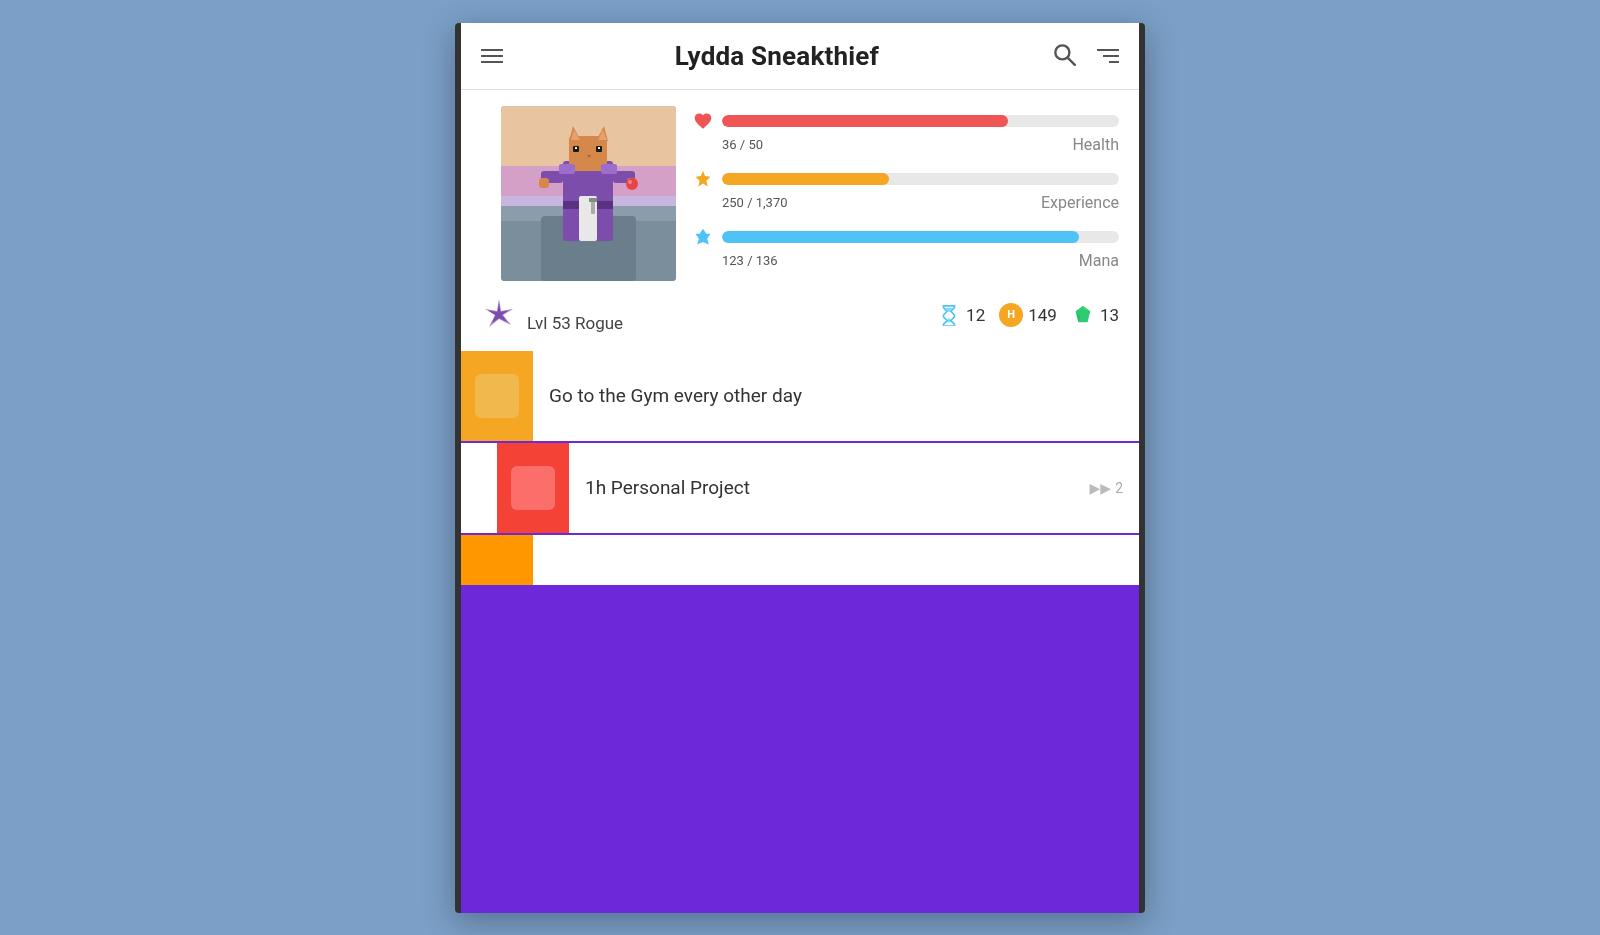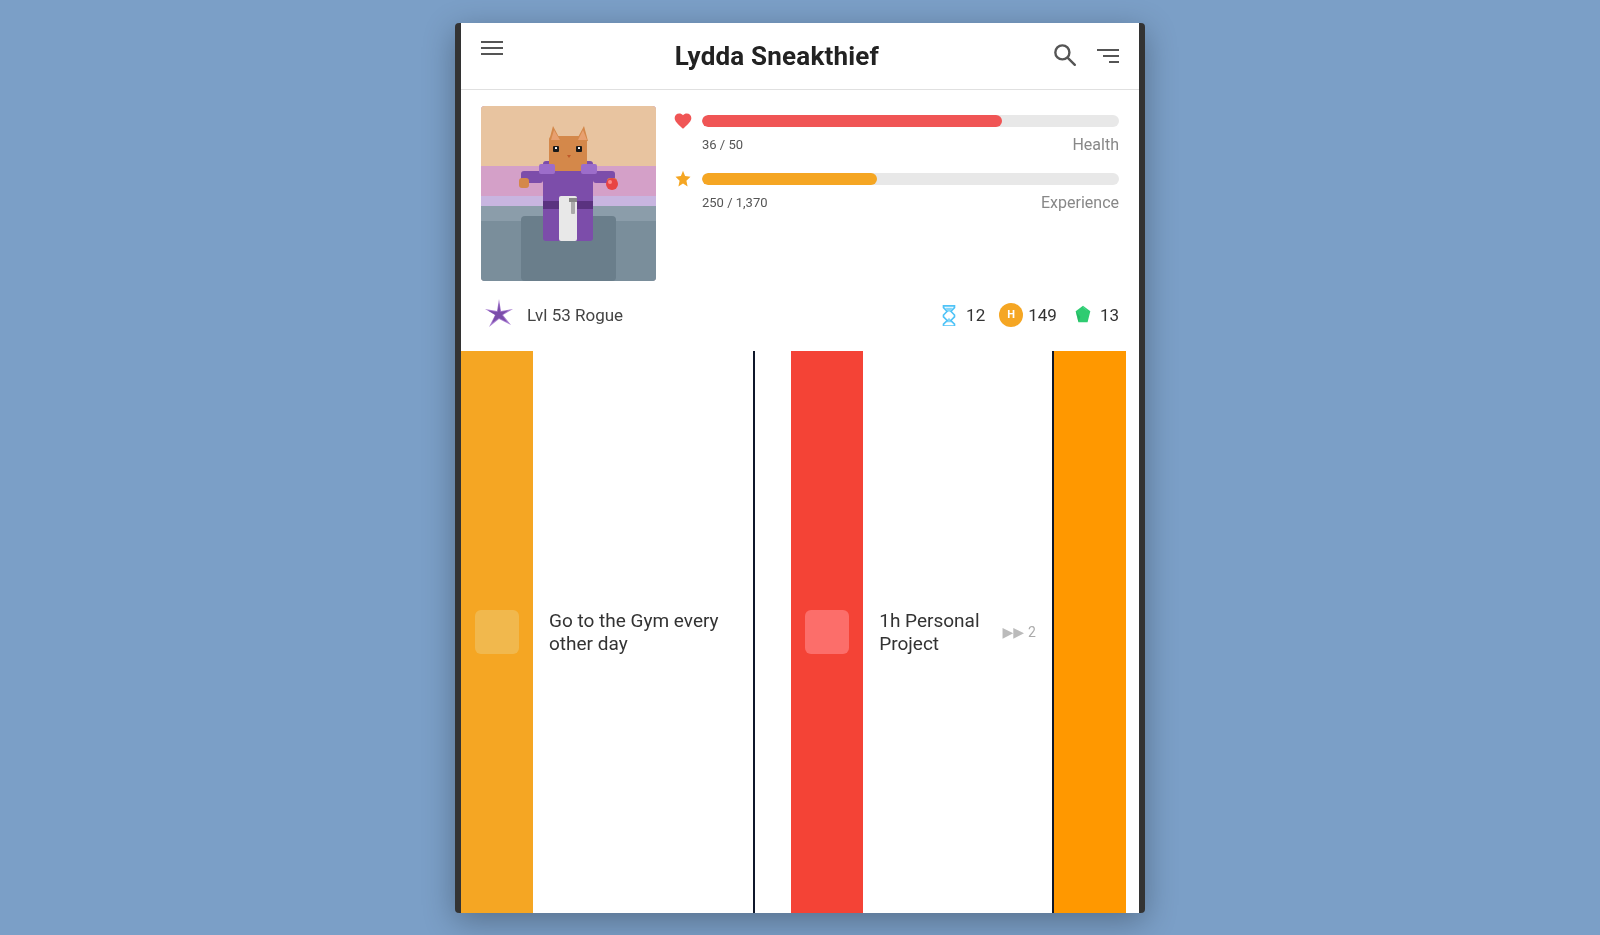--- a/index.html
+++ b/index.html
@@ -26,20 +26,21 @@
       flex-direction: column;
       overflow: hidden;
       box-shadow: 0 8px 32px rgba(0,0,0,0.3);
     }
 
     
     .header {
       background: #fff;
       padding: 18px 20px;
       display: flex;
+      align-items: center;
       justify-content: space-between;
       border-bottom: 1px solid #e0e0e0;
       flex-shrink: 0;
       gap: 24px;
     }
 
     .header-menu-icon {
       font-size: 22px;
       color: #555;
       cursor: pointer;
@@ -101,20 +102,21 @@
       display: flex;
       flex-direction: column;
       gap: 0;
       flex-shrink: 0;
     }
 
     .char-top {
       display: flex;
       gap: 16px;
       align-items: flex-start;
+      margin-left: 20px;
     }
 
     .char-avatar {
       width: 175px;
       height: 175px;
       flex-shrink: 0;
       border-radius: 4px;
       overflow: hidden;
       background: #c8a87a;
       position: relative;
@@ -188,21 +190,21 @@
     .char-bottom {
       display: flex;
       align-items: center;
       justify-content: space-between;
       margin-top: 10px;
       padding: 6px 0;
     }
 
     .char-class {
       display: flex;
-      align-items: center;
+      align-items: flex-end;
       gap: 10px;
     }
 
     .class-label {
       font-size: 17px;
       color: #444;
       font-weight: 400;
     }
 
     .currency-row {
@@ -229,23 +231,24 @@
 
     .currency-value {
       font-size: 17px;
       color: #333;
       font-weight: 400;
     }
 
     
     .task-list {
       flex: 1;
-      background: #0f172a;
+      background: #6d28d9;
       overflow-y: auto;
       display: flex;
+      flex-direction: column;
       gap: 2px;
     }
 
     .task-item {
       background: #fff;
       display: flex;
       align-items: stretch;
       min-height: 90px;
       cursor: pointer;
     }
@@ -438,20 +441,36 @@
             <div class="bar-wrap">
               <div class="bar-fill experience" style="width:42%"></div>
             </div>
           </div>
           <div class="stat-label-row">
             <span class="stat-value">250 / 1,370</span>
             <span class="stat-name">Experience</span>
           </div>
         </div>
 
+        <div class="stat-row">
+          <div class="stat-bar-container">
+            <div class="stat-icon">
+              <svg width="20" height="20" viewBox="0 0 24 24">
+                <path d="M12 2L8 8H3l4 6-2 7 7-3 7 3-2-7 4-6h-5z" fill="#4fc3f7"></path>
+              </svg>
+            </div>
+            <div class="bar-wrap">
+              <div class="bar-fill mana" style="width:90%"></div>
+            </div>
+          </div>
+          <div class="stat-label-row">
+            <span class="stat-value">123 / 136</span>
+            <span class="stat-name">Mana</span>
+          </div>
+        </div>
 
       </div>
     </div>
 
     <div class="char-bottom">
       <div class="char-class">
         <svg class="rogue-svg" viewBox="0 0 36 36" xmlns="http://www.w3.org/2000/svg">
 
           <polygon points="18,2 20,14 32,12 22,18 30,28 18,22 8,30 14,18 4,12 16,14" fill="#9c6dca" opacity="0.9"></polygon>
           <polygon points="18,6 19.5,15 27,13.5 21,18 26,25 18,21 11,26 14.5,18 7,13.5 16.5,15" fill="#7b4daa"></polygon>

